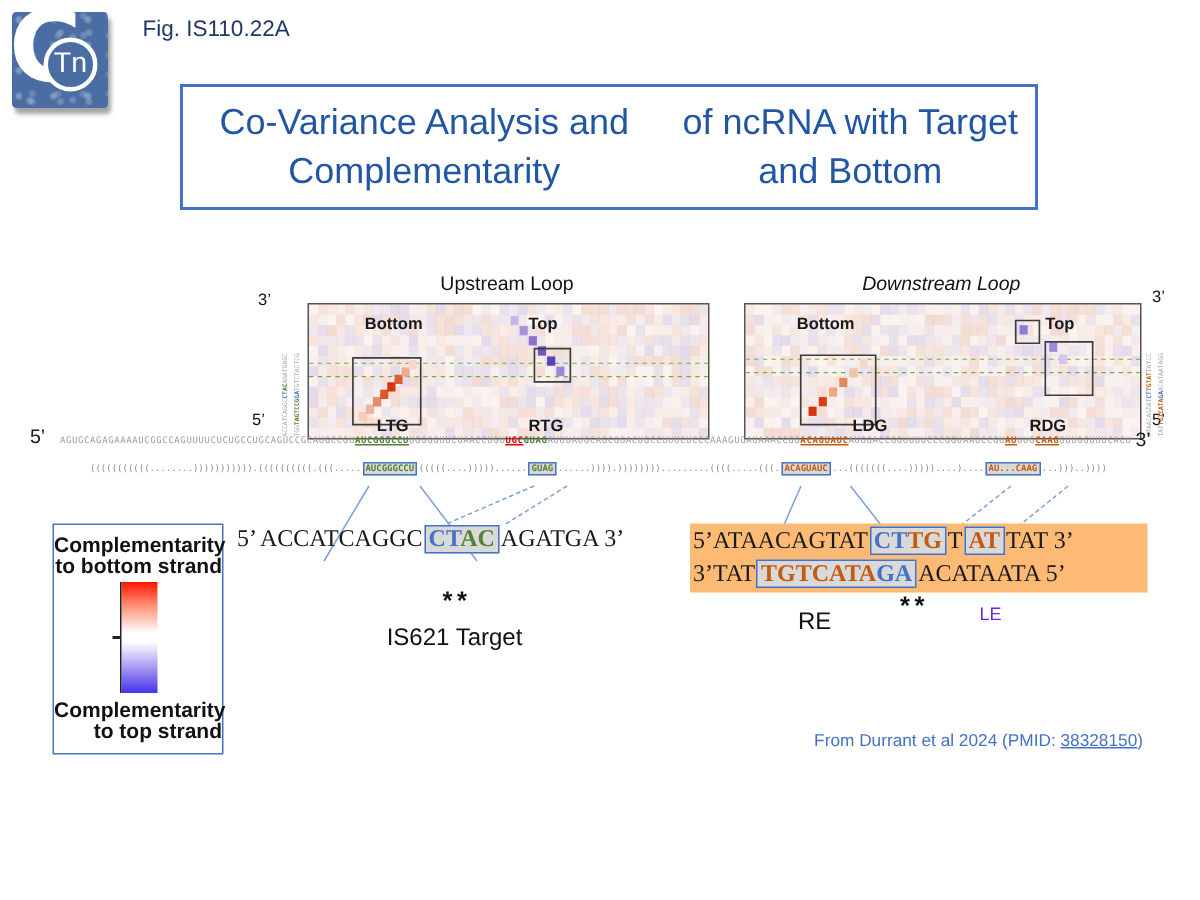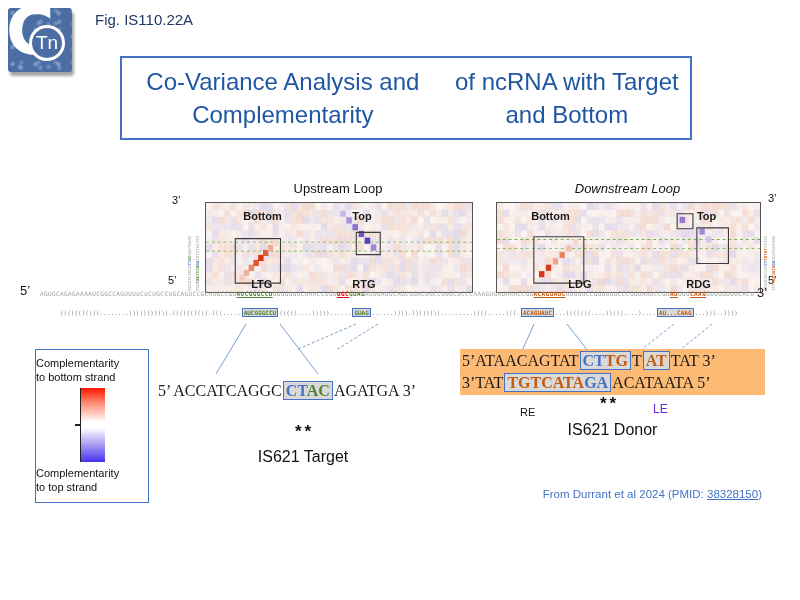--- a/index.html
+++ b/index.html
@@ -59,40 +59,40 @@
 
   .bracket-line{position:absolute;left:60px;top:309px;font:6px "DejaVu Sans Mono",monospace;
     white-space:nowrap;color:#8c8c8c;}
   .bracket-line .bkx{background:#d9d9d9;border:1px solid #4472C4;padding:0 1px;margin:0 1px;font-weight:bold;}
   .bracket-line .g{color:#538135;}
   .bracket-line .o{color:#C55A11;}
 
   .connectors{position:absolute;left:0;top:0;width:800px;height:600px;pointer-events:none;}
 
   .legend{position:absolute;left:35px;top:349px;width:112px;height:152px;border:1.5px solid #4472C4;
-    text-align:left;font-size:11px;font-weight:400;line-height:14px;color:#111;}
+    text-align:right;font-size:14px;font-weight:700;line-height:14px;color:#111;}
   .legend-top{margin-top:6px;}
   .grad-wrap{position:relative;width:24px;height:74px;margin:4px auto 4px auto;}
   .grad{width:24px;height:74px;border-left:1.5px solid #222;
     background:linear-gradient(to bottom,#ff1500 0%,#ff8a70 20%,#ffffff 46%,#ffffff 54%,#9a8cf0 80%,#4533f0 100%);}
   .grad-tick{position:absolute;left:-5px;top:36px;width:5px;height:1.5px;background:#222;}
 
   .bigseq{font-family:"Liberation Serif",serif;font-size:16px;line-height:22px;white-space:nowrap;color:#1a1a1a;}
   .bigseq .b{color:#4472C4;font-weight:bold;}
   .bigseq .g{color:#538135;font-weight:bold;}
   .bigseq .o{color:#C55A11;font-weight:bold;}
   .sbox{background:#d9d9d9;border:1.5px solid #4472C4;padding:0 2px;margin:0 1px;}
 
-  .target-block{position:absolute;left:158px;top:349px;width:290px;margin-top:31px;}
+  .target-block{position:absolute;left:158px;top:349px;width:290px;}
   .donor-block{position:absolute;left:460px;top:349px;width:305px;}
   .donor-bg{background:#fdba74;padding:1px 2px;}
   .stars{position:absolute;font:bold 17px "Liberation Sans",sans-serif;letter-spacing:3px;color:#111;}
   .target-block .stars{left:137px;top:42px;}
   .donor-block .stars{left:140px;top:45px;}
-  .re-label{position:absolute;left:60px;top:57px;font-size:11px;color:#111;}
+  .re-label{position:absolute;left:72px;top:57px;font-size:16px;color:#111;}
   .le-label{position:absolute;left:193px;top:53px;font-size:12px;color:#6d28d9;}
   .block-label{position:absolute;top:68px;width:100%;text-align:center;font-size:16px;color:#111;}
   .donor-block .block-label{top:72px;}
 
   .citation{position:absolute;left:500px;top:488px;width:262px;text-align:right;
     font-size:11.5px;color:#4472C4;}
   .citation .pmid{text-decoration:underline;cursor:pointer;}
 </style>
 </head>
 <body>
@@ -1363,20 +1363,19 @@
   </div>
 
   <div class="donor-block">
     <div class="donor-bg">
       <div class="bigseq"><span>5’ATAACAGTAT</span><span class="sbox"><span class="b">CT</span><span class="o">TG</span></span><span>T</span><span class="sbox"><span class="o">AT</span></span><span>TAT 3’</span></div>
       <div class="bigseq"><span>3’TAT</span><span class="sbox"><span class="o">TGTCATA</span><span class="b">GA</span></span><span>ACATAATA 5’</span></div>
     </div>
     <div class="stars">**</div>
     <div class="re-label">RE</div>
     <div class="le-label">LE</div>
-    <div class="block-label">IS621 Donor</div>
   </div>
 
   <div class="citation">
     <span>From Durrant et al 2024 (PMID: </span><span class="pmid">38328150</span><span>)</span>
   </div>
 
 </div>
 
 </body></html>

